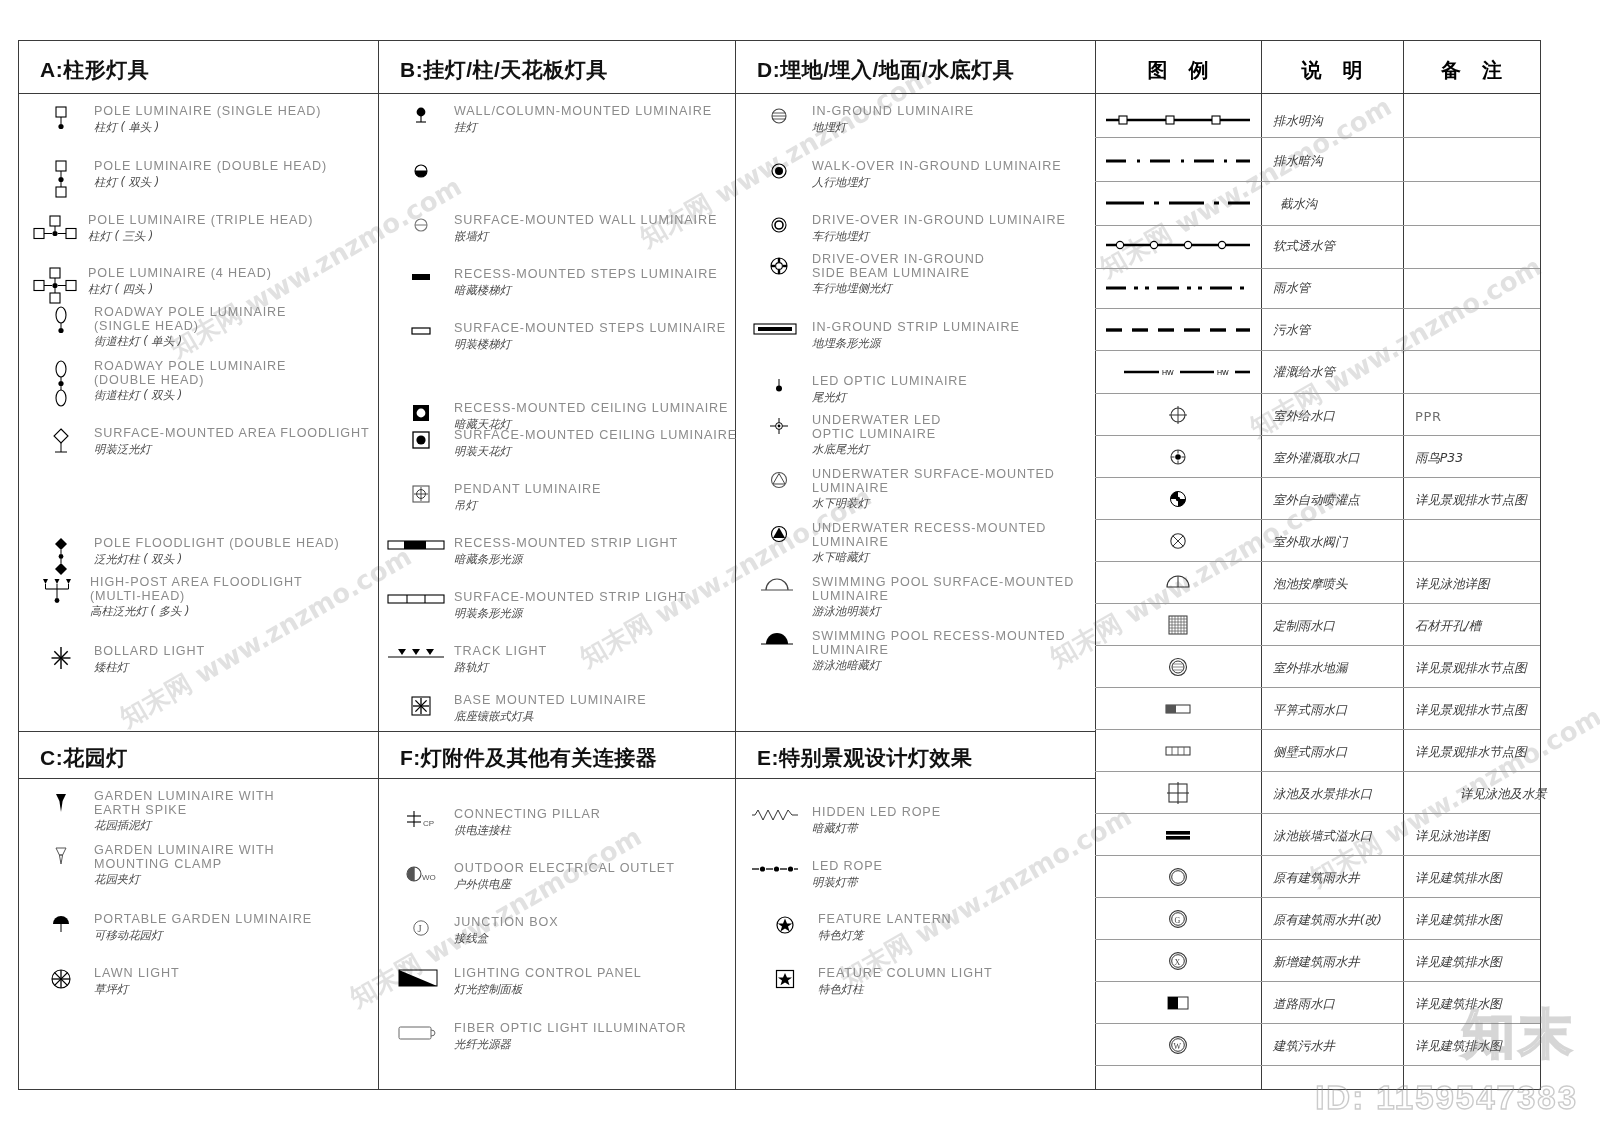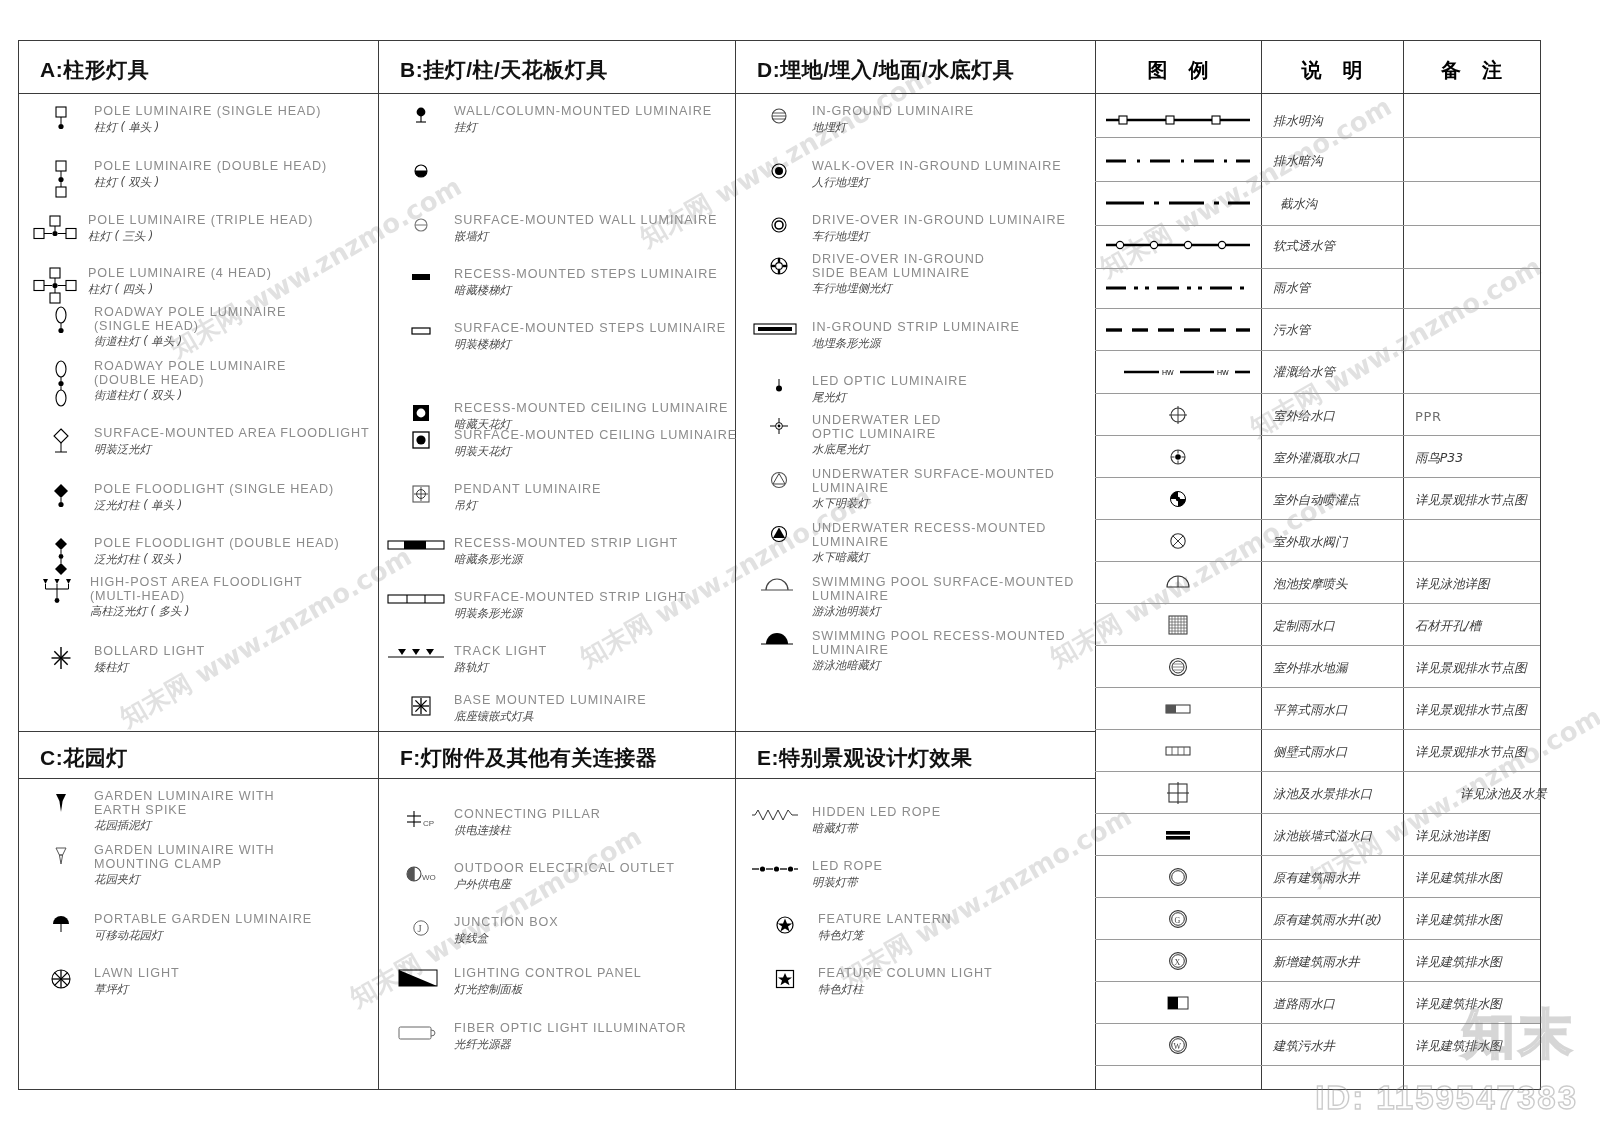--- a/index.html
+++ b/index.html
@@ -222,33 +222,20 @@
           <line x1="13" y1="16" x2="13" y2="25" stroke="#000" stroke-width="1"></line>
           <line x1="7" y1="25" x2="19" y2="25" stroke="#000" stroke-width="1"></line>
         </svg>
     </div>
     <div class="txt">
       <div class="en">SURFACE-MOUNTED AREA FLOODLIGHT</div>
       <div class="cn">明装泛光灯</div>
     </div>
   </div>
 
-  <div class="entry" style="left:34px;top:483px;">
-    <div class="sym">
-      <svg width="26" height="30" viewBox="0 0 26 30">
-          <polygon points="13,1 20,8 13,15 6,8" fill="#000"></polygon>
-          <line x1="13" y1="15" x2="13" y2="19" stroke="#000" stroke-width="1"></line>
-          <circle cx="13" cy="21.5" r="2.6" fill="#000"></circle>
-        </svg>
-    </div>
-    <div class="txt">
-      <div class="en">POLE FLOODLIGHT (SINGLE HEAD)</div>
-      <div class="cn">泛光灯柱 ( 单头 )</div>
-    </div>
-  </div>
 
   <div class="entry" style="left:34px;top:537px;">
     <div class="sym">
       <svg width="26" height="44" viewBox="0 0 26 44">
           <polygon points="13,1 19,7 13,13 7,7" fill="#000"></polygon>
           <line x1="13" y1="13" x2="13" y2="17" stroke="#000" stroke-width="1"></line>
           <circle cx="13" cy="19.5" r="2.4" fill="#000"></circle>
           <line x1="13" y1="22" x2="13" y2="26" stroke="#000" stroke-width="1"></line>
           <polygon points="13,26 19,32 13,38 7,32" fill="#000"></polygon>
         </svg>

